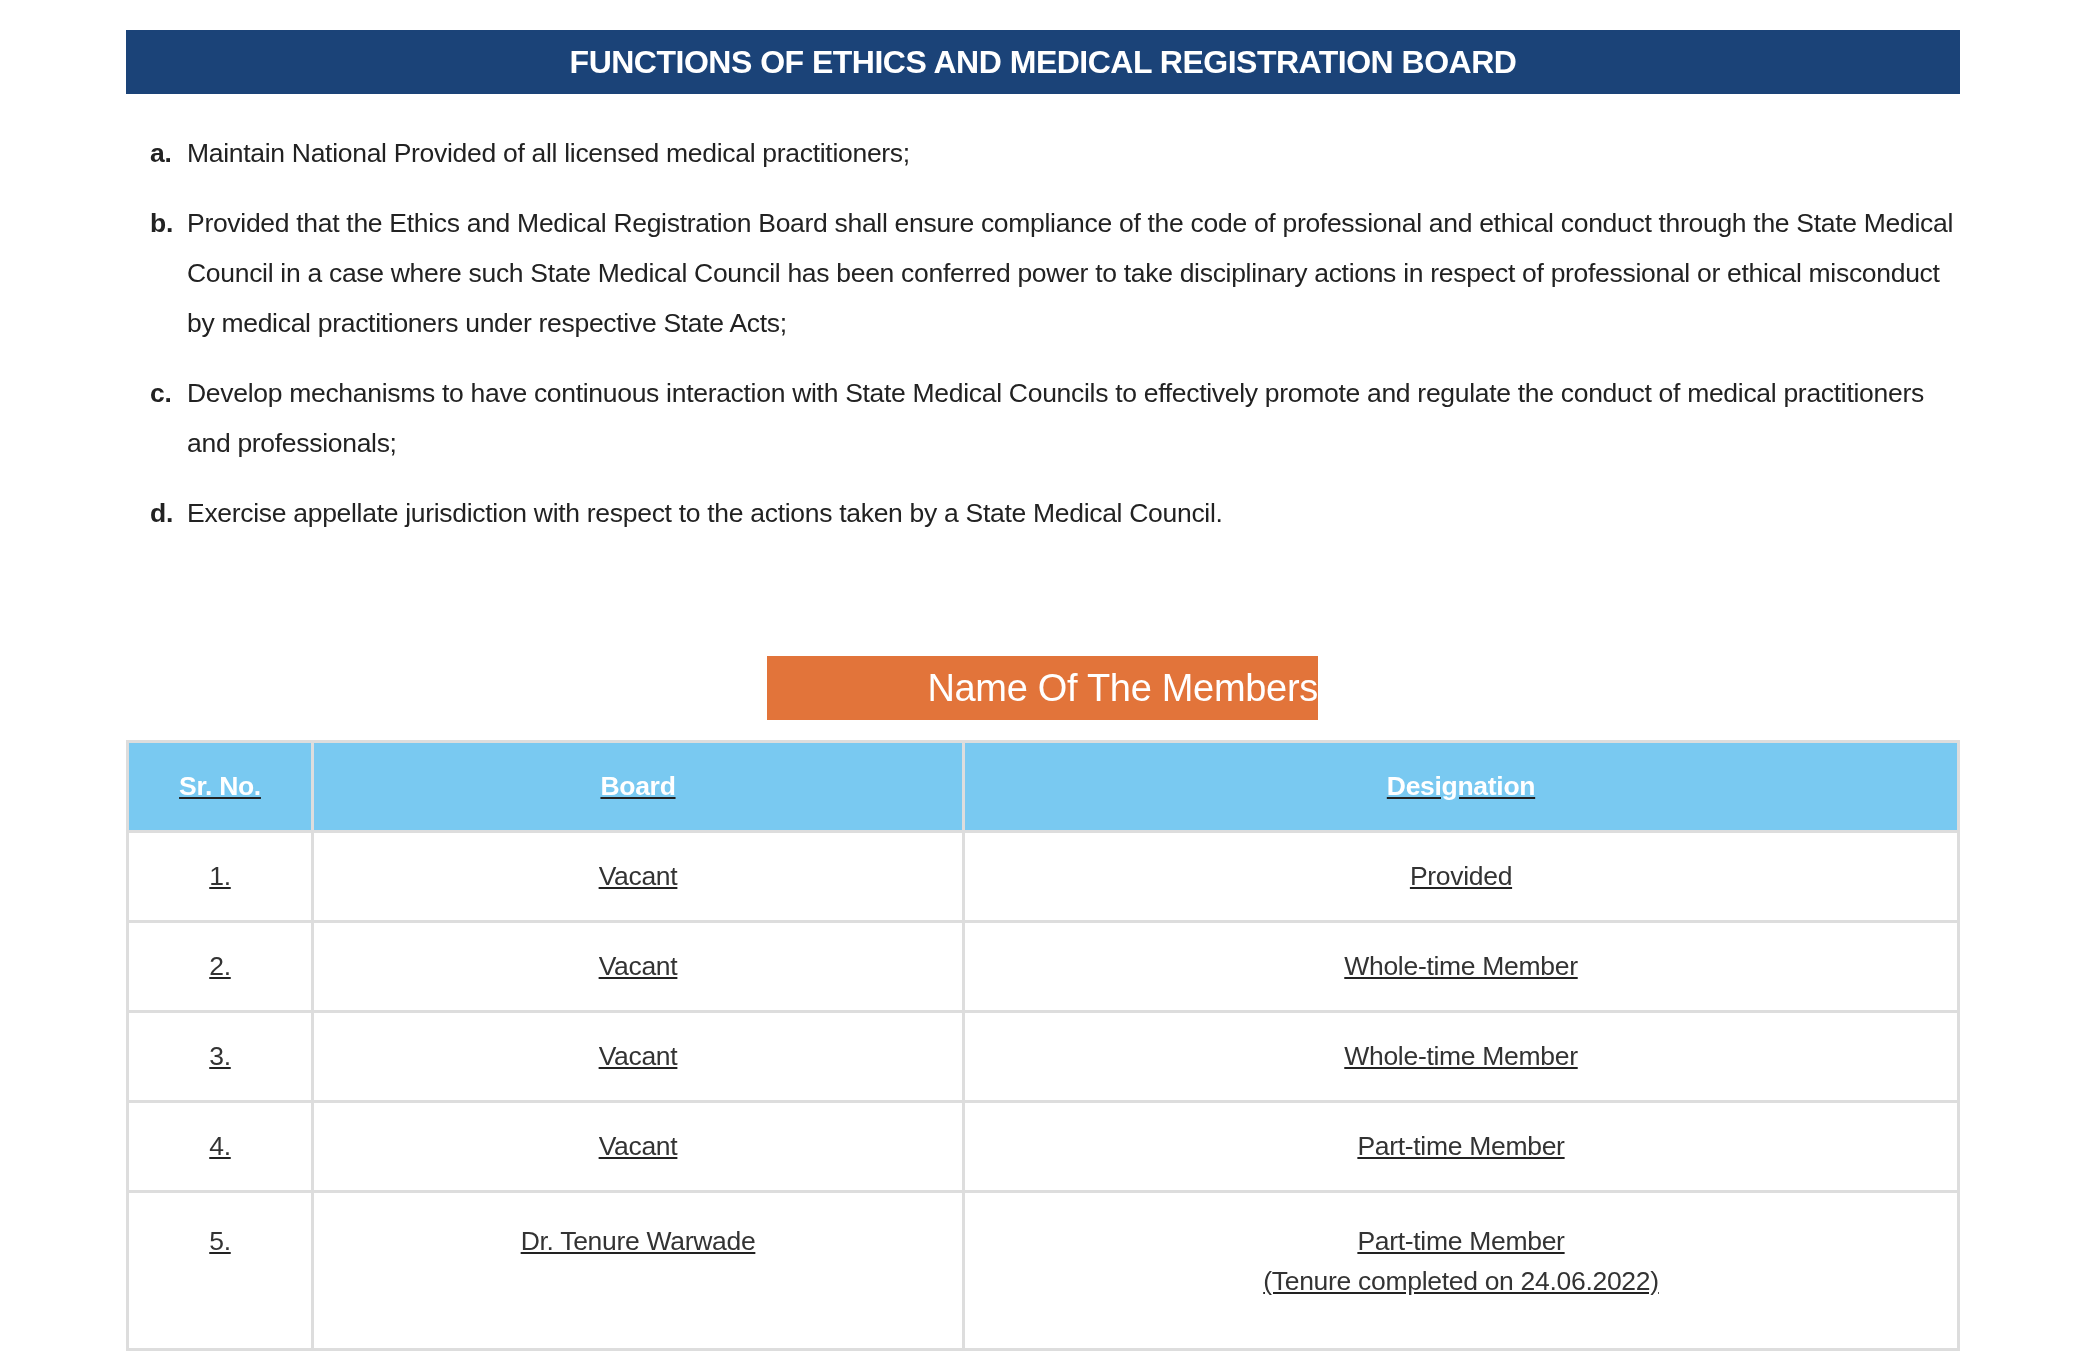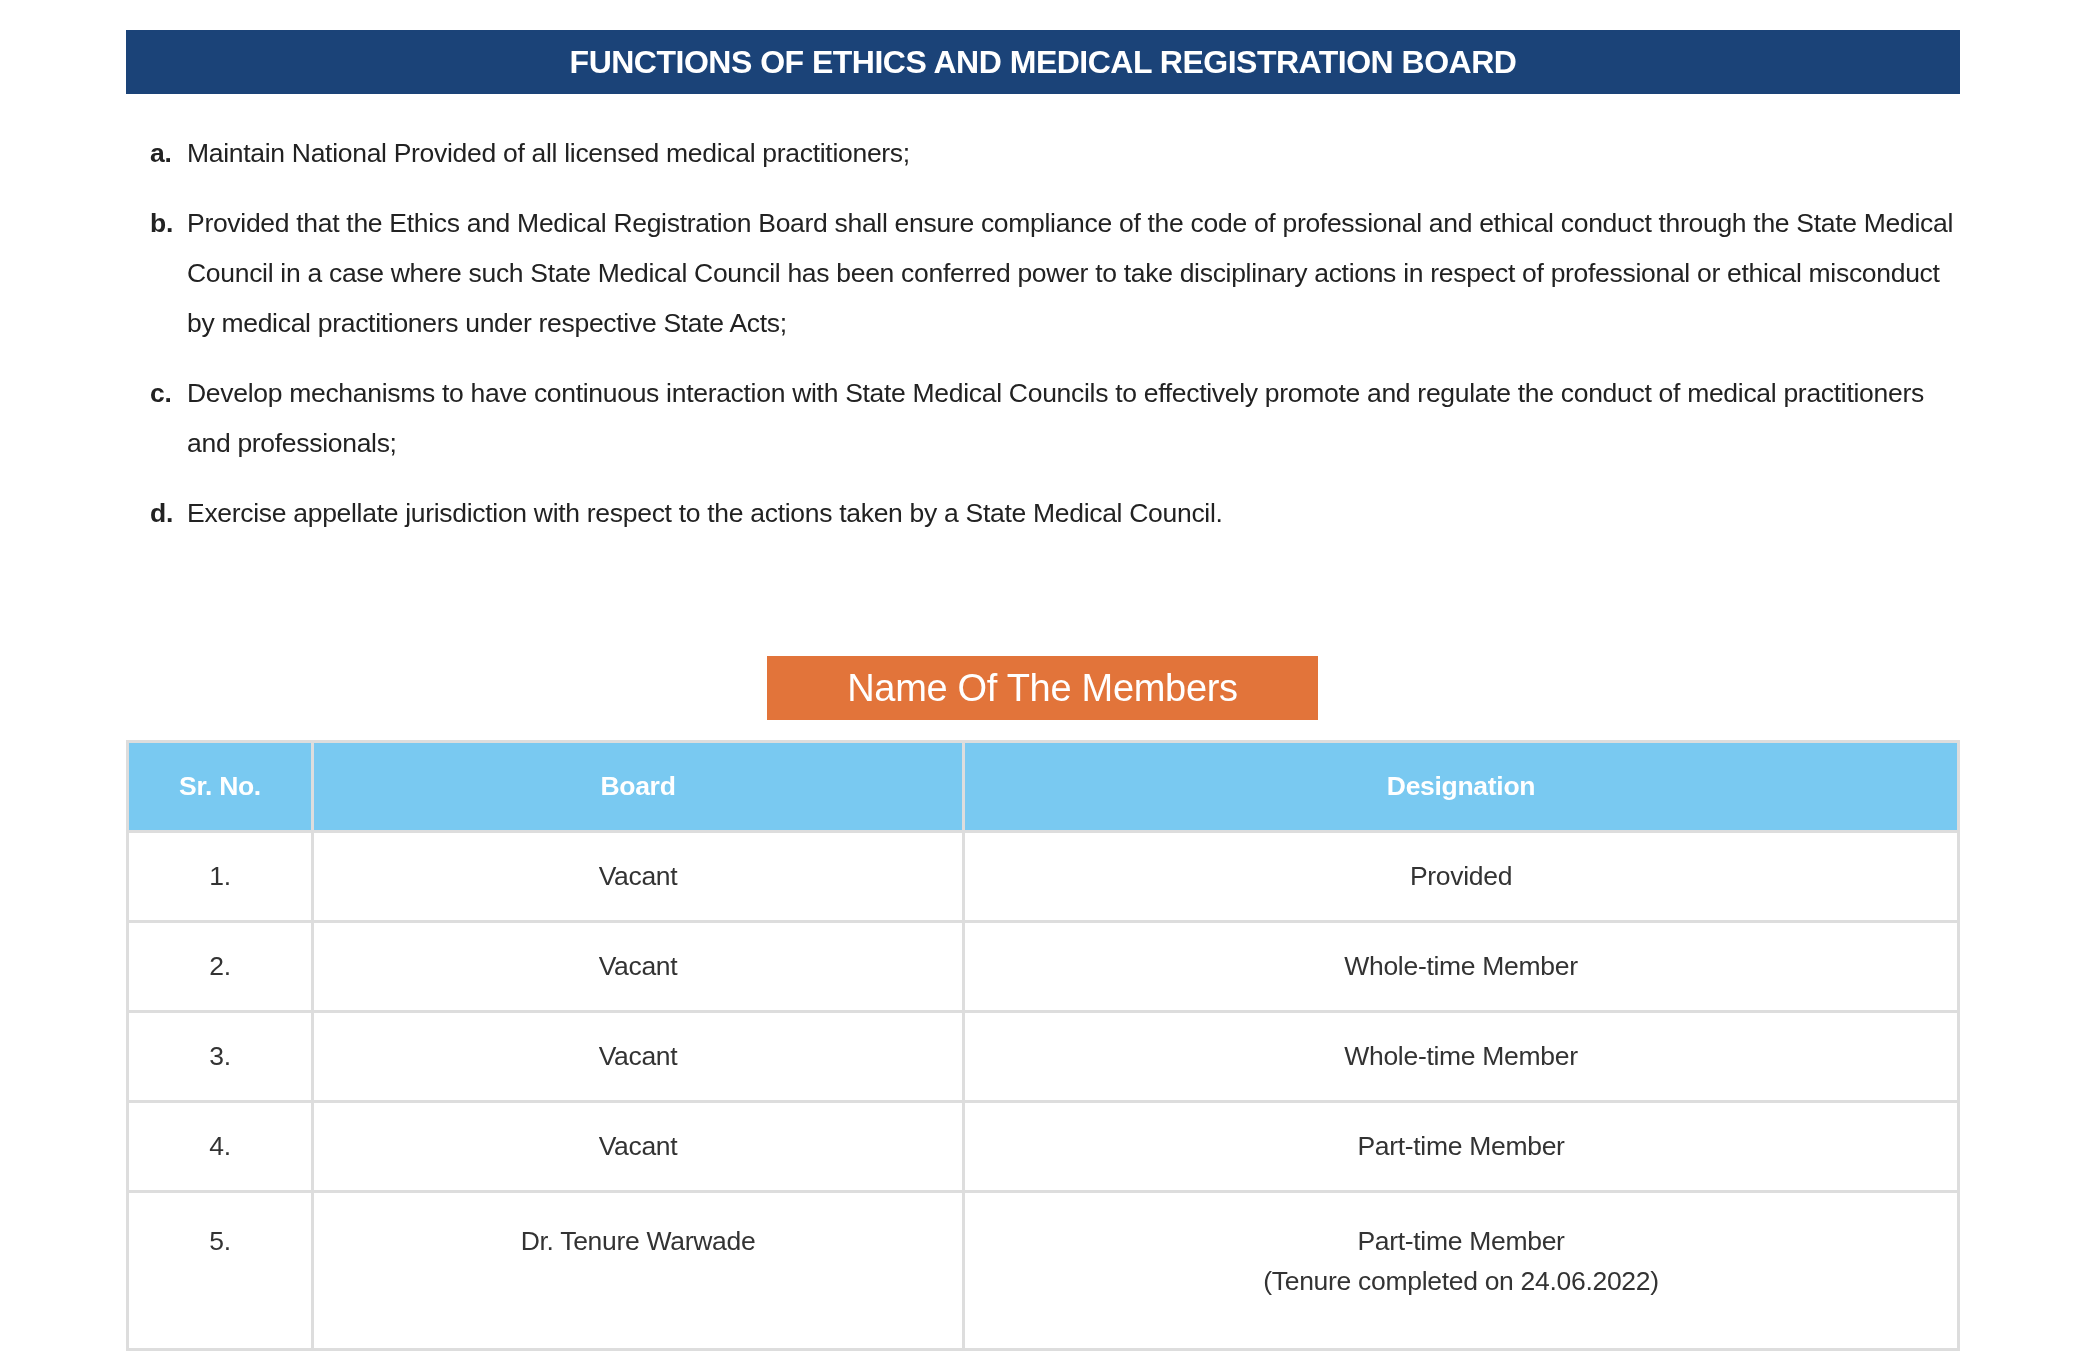--- a/index.html
+++ b/index.html
@@ -6,24 +6,24 @@
   body { width: 2080px; height: 1358px; position: relative; overflow: hidden;
          font-family: "Liberation Sans", "DejaVu Sans", sans-serif; color: #222222; }
   .title-bar { position: absolute; left: 126px; top: 30px; width: 1834px; height: 64px;
                background: #1b4378; display: flex; align-items: center; justify-content: center; }
   .title-bar span { color: #ffffff; font-weight: bold; font-size: 32px; letter-spacing: -0.5px; }
   .func-list { position: absolute; left: 150px; top: 128px; width: 1810px; margin: 0; padding: 0; list-style: none; }
   .func-item { display: flex; font-size: 26.5px; line-height: 50px; margin-bottom: 20px; letter-spacing: -0.3px; }
   .func-marker { width: 37px; flex: 0 0 37px; font-weight: bold; color: #222; }
   .func-body { flex: 1; color: #222; }
   .members-label { position: absolute; left: 767px; top: 656px; width: 551px; height: 64px;
-                   background: #e2743a; display: flex; align-items: center; justify-content: center; }
+                   background: #e2743a; display: flex; align-items: center; justify-content: flex-end; }
   .members-label span { color: #ffffff; font-size: 38px; letter-spacing: -0.3px; }
   table.members { position: absolute; left: 126px; top: 740px; width: 1834px;
-                  border-collapse: collapse; border: 3px solid #dddddd; }
+                  border-collapse: collapse; border: 3px solid #dddddd; text-decoration: underline; }
   table.members th, table.members td { border: 3px solid #dddddd; text-align: center;
                   font-size: 26.5px; padding: 0; letter-spacing: -0.3px; }
   table.members th { background: #79c9f1; color: #ffffff; font-weight: bold; height: 87px; }
   table.members td { color: #333333; height: 87px; vertical-align: middle; background: #ffffff; }
   table.members tr.last td { height: 127px; vertical-align: top; padding-top: 28px; line-height: 40px; }
   .col-sr { width: 182px; }
   .col-name { width: 648px; }
 </style>
 </head>
 <body>

